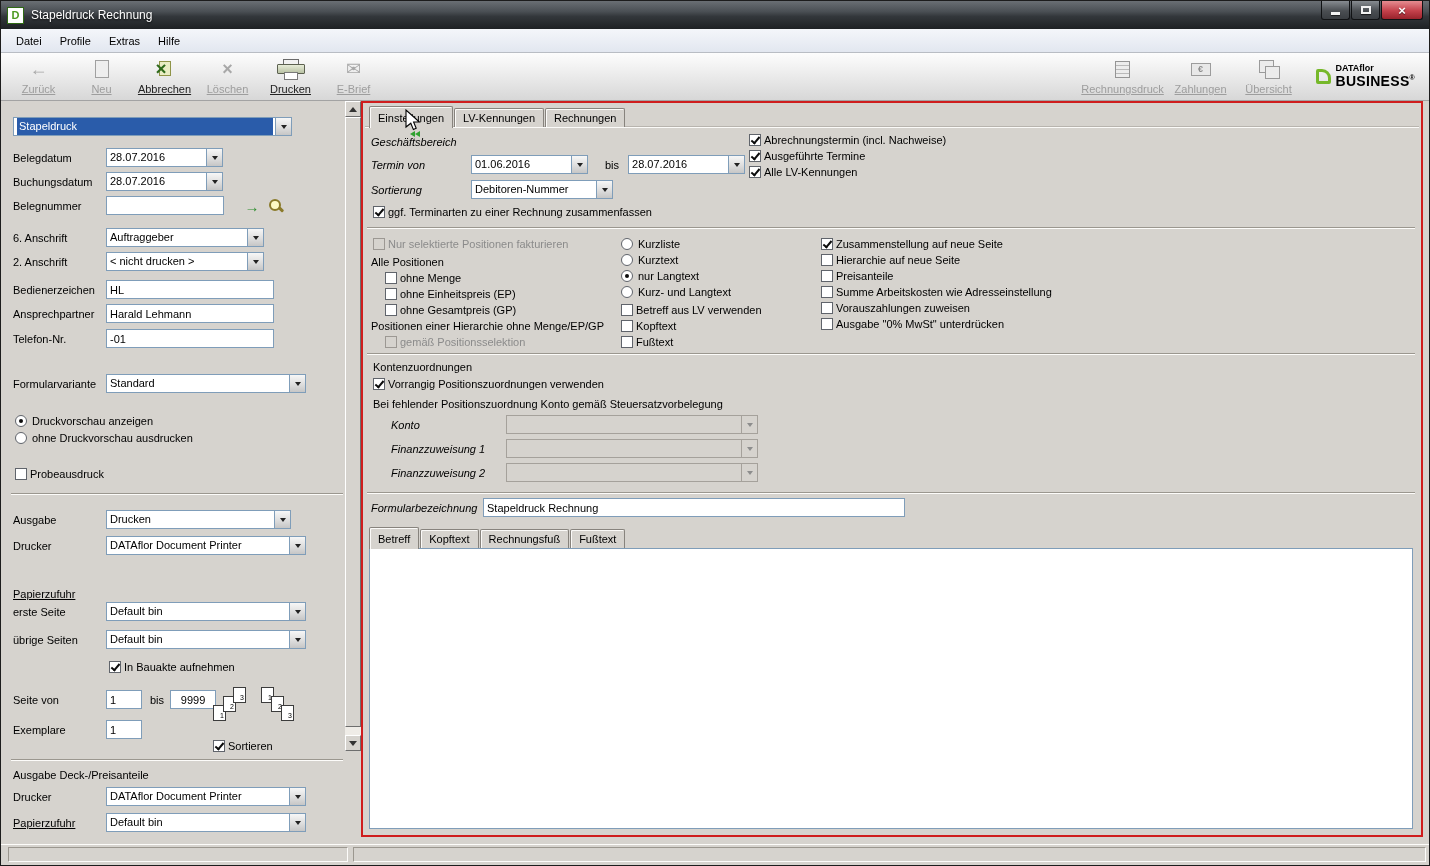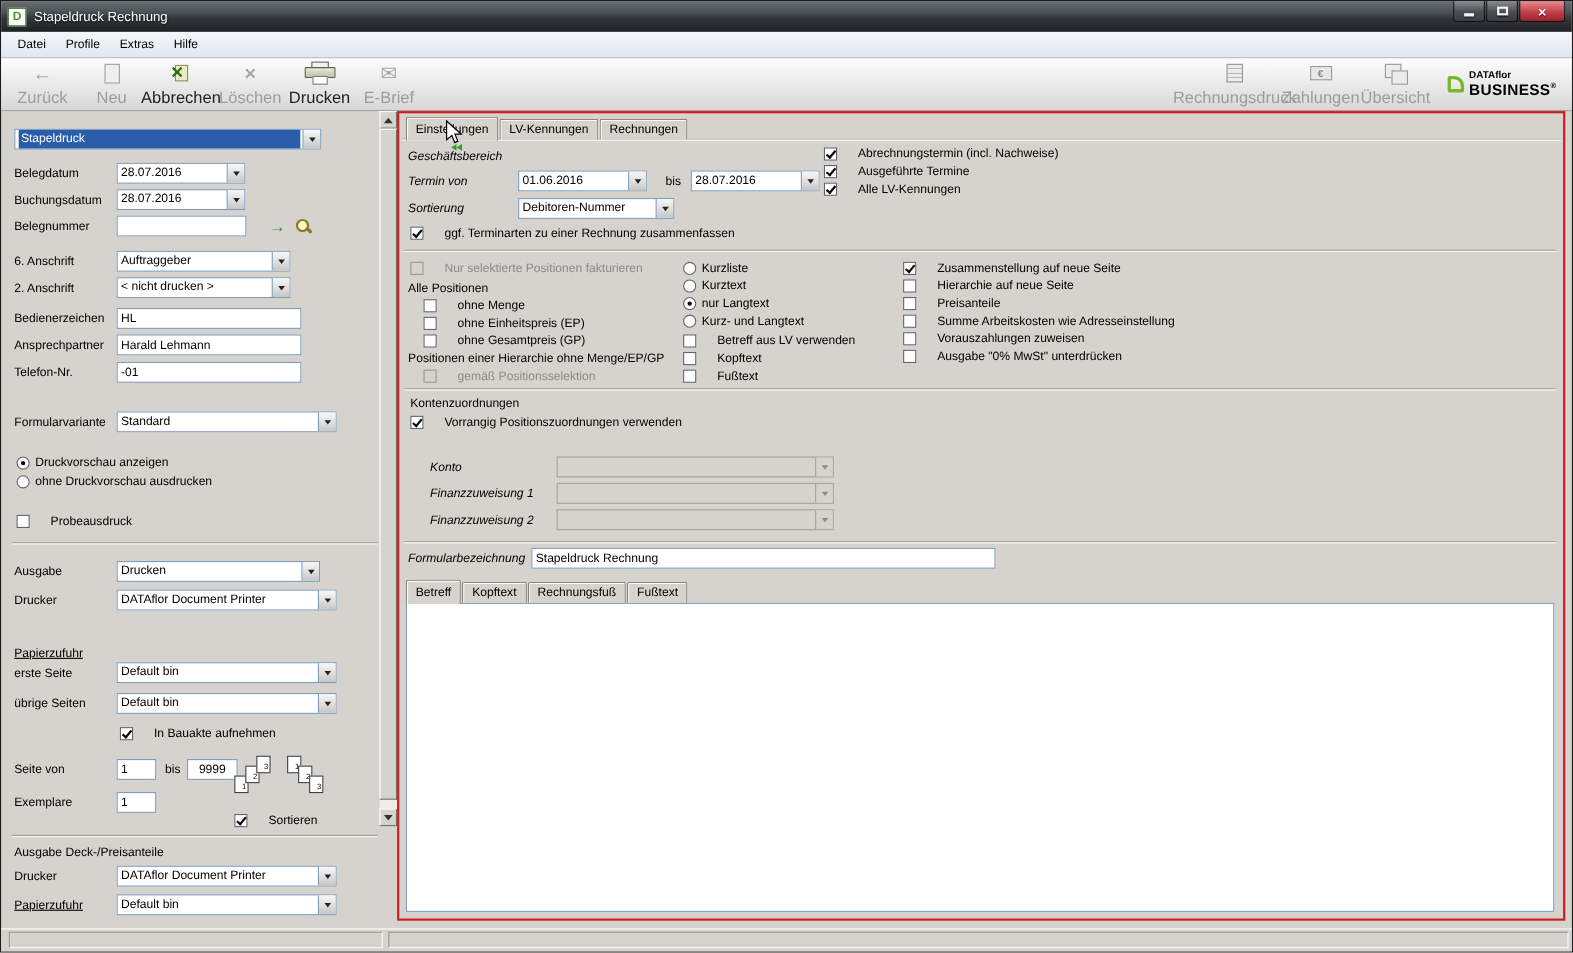--- a/index.html
+++ b/index.html
@@ -28,21 +28,21 @@
     background:linear-gradient(#f4f6fa,#e2e7f0); border-bottom:1px solid #b9bdc4; display:flex; align-items:center; padding-left:6px; }
   .menu-item { padding:4px 9px; cursor:default; }
 
   
   .toolbar { position:absolute; top:52px; left:0; right:0; height:48px;
     background:linear-gradient(#fdfdfd,#ececec 45%,#d7d7d7); border-bottom:1px solid #a3a3a3;
     display:flex; align-items:stretch; padding:2px 6px; }
   .tb-btn { width:63px; display:flex; flex-direction:column; align-items:center; justify-content:center; gap:3px; color:#222; }
   .tb-btn.disabled { color:#9d9d9d; }
   .tb-icon { height:22px; display:flex; align-items:center; justify-content:center; }
-  .tb-label { font-size:15px; white-space:nowrap; }
+  .tb-label { font-size:11px; white-space:nowrap;text-decoration:underline; }
   .ico-char { font-size:18px; line-height:1; }
   .gray { color:#a8a8a8; }
   .icon-doc { width:14px; height:18px; background:#eee; border:1px solid #a0a0a0; }
   .icon-cancel { position:relative; width:20px; height:20px; }
   .icon-cancel .cdoc { position:absolute; left:4px; top:2px; width:12px; height:15px; background:#e9edc4; border:1px solid #8f9448; }
   .icon-cancel .cx { position:absolute; left:1px; top:-1px; font-size:19px; font-weight:bold; color:#2f6a1b; }
   .icon-printer { position:relative; width:28px; height:21px; }
   .icon-printer .ptop { position:absolute; left:6px; top:0; width:16px; height:6px; background:#f2f2f2; border:1px solid #6a6a6a; }
   .icon-printer .pbody { position:absolute; left:0; top:5px; width:28px; height:10px; background:linear-gradient(#e7ecd8,#b9c2a4); border:1px solid #5c6150; border-radius:1px; }
   .icon-printer .ppaper { position:absolute; left:7px; top:13px; width:14px; height:8px; background:#fff; border:1px solid #7a7a7a; }
@@ -79,21 +79,21 @@
   .combo .cbtn::after { content:""; border:3px solid transparent; border-top:4px solid #222; margin-top:4px; }
   .combo.sel .ct { background:#2a5caa; color:#fff; padding-left:2px; }
   .combo.dis { background:#d6d3ce; border-color:#a5a19b; }
   .combo.dis .cbtn { background:#d6d3ce; border-left-color:#a5a19b; }
   .combo.dis .cbtn::after { border-top-color:#8d8d8d; }
   input.field { height:19px; border:1px solid #7f9db9; background:#fff; font:11px "Liberation Sans",sans-serif; padding:0 3px; }
   .btn { height:21px; border:1px solid #828282; border-radius:2px; background:linear-gradient(#fbfbfb,#dfdfdf 60%,#cfcfcf);
     font:11px "Liberation Sans",sans-serif; display:flex; align-items:center; justify-content:center; }
   .etch { position:absolute; height:2px; border-top:1px solid #9b978f; border-bottom:1px solid #fdfcfa; }
 
-  .cb { position:absolute; height:16px; display:flex; align-items:center; gap:19px; white-space:nowrap; }
+  .cb { position:absolute; height:16px; display:flex; align-items:center; gap:3px; white-space:nowrap; }
   .bx { position:relative; width:12px; height:12px; background:#fff; border:1px solid #60646b; flex-shrink:0; }
   .bx.on::before { content:""; position:absolute; left:1px; top:2px; width:7px; height:3px;
     border-left:2px solid #0c0c0c; border-bottom:2px solid #0c0c0c; transform:rotate(-50deg); }
   .cb.dis { color:#8b8b8b; }
   .cb.dis .bx { background:#d6d3ce; border-color:#9c9893; }
   .rad { position:absolute; height:16px; display:flex; align-items:center; gap:5px; white-space:nowrap; }
   .rb { position:relative; width:12px; height:12px; border-radius:50%; background:#fff; border:1px solid #60646b; flex-shrink:0; }
   .rb.on::after { content:""; position:absolute; left:3px; top:3px; width:4px; height:4px; border-radius:50%; background:#0c0c0c; }
 
   .mini-ico { position:absolute; width:18px; height:16px; display:flex; align-items:center; justify-content:center; }
@@ -590,20 +590,21 @@
         <span>Ausgabe "0% MwSt" unterdrücken</span>
       </div>
 
       <div class="etch" style="top:250px;left:4px;right:6px"></div>
 
       <span class="alabel" style="top:256px;left:10px">Kontenzuordnungen</span>
       <div class="cb" style="top:273px;left:10px">
         <span class="bx on"></span>
         <span>Vorrangig Positionszuordnungen verwenden</span>
       </div>
+      <span class="alabel" style="top:293px;left:10px">Bei fehlender Positionszuordnung Konto gemäß Steuersatzvorbelegung</span>
 
       <div class="mrow" style="top:312px;left:28px">
         <span class="ml" style="width:115px">Konto</span>
         <div class="combo dis" style="width:252px">
           <span class="ct"></span>
           <span class="cbtn"></span>
         </div>
       </div>
       <div class="mrow" style="top:336px;left:28px">
         <span class="ml" style="width:115px">Finanzzuweisung 1</span>

